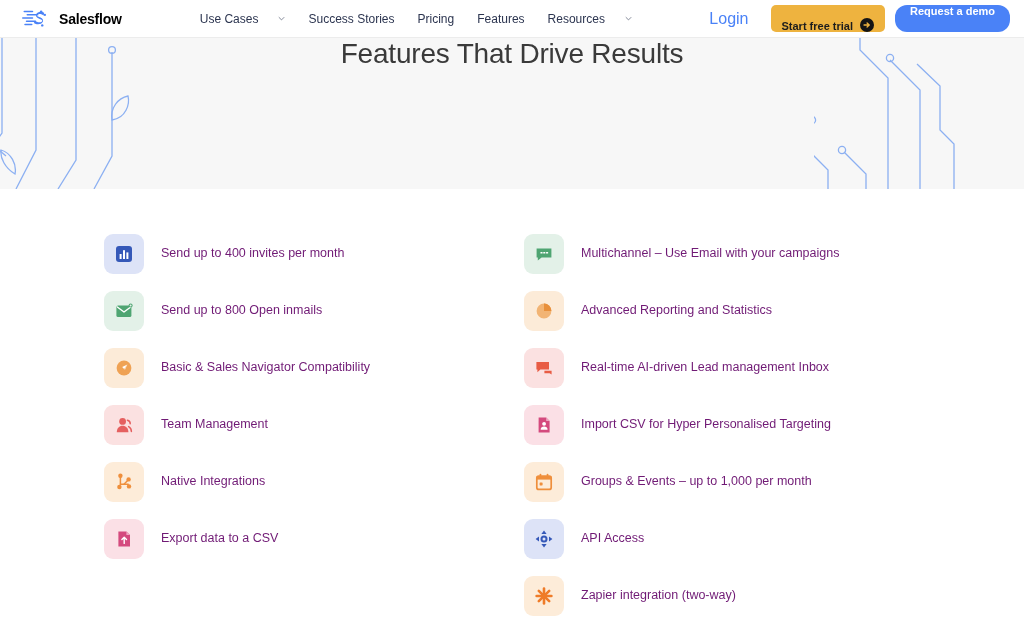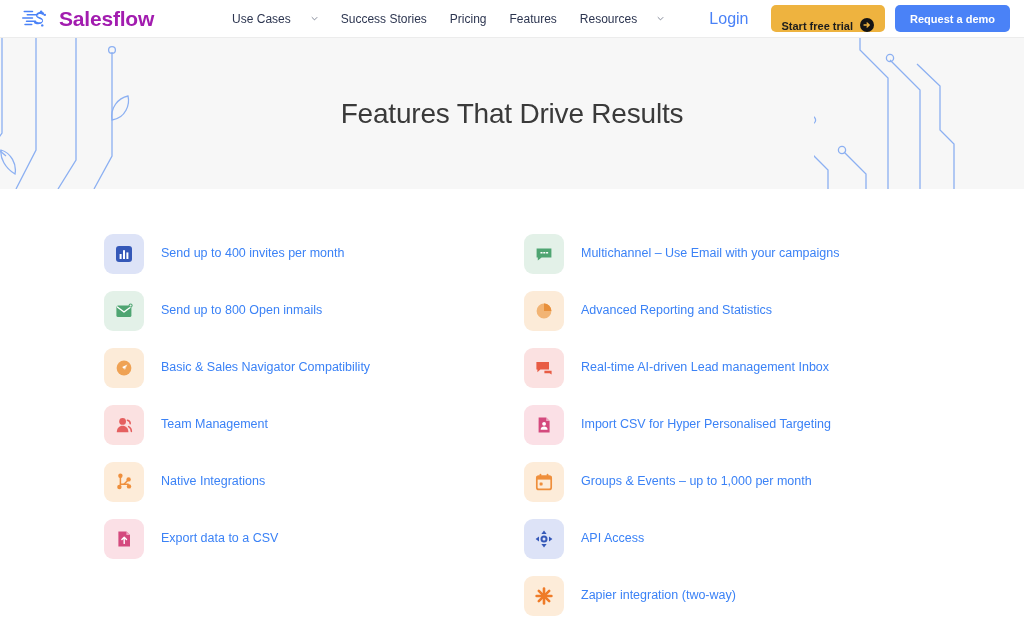--- a/index.html
+++ b/index.html
@@ -19,21 +19,21 @@
     background:#ffffff;
     display:flex;
     align-items:center;
     padding:0 14px 0 22px;
     border-bottom:1px solid #ececec;
     z-index:5;
   }
   .logo-wrap{ display:flex; align-items:center; gap:7px; flex:0 0 auto; }
   .logo-mark{ width:30px; height:24px; display:block; }
   .logo-text{
-    font-size:21px; font-weight:bold; color:#a21caf;
+    font-size:14px; font-weight:bold; color:#000000;
     letter-spacing:-0.2px; line-height:1;
   }
 
   .nav-links{
     display:flex; align-items:center; gap:23px;
     margin-left:78px;
   }
   .nav-link{
     font-size:12px; color:#2c3550; font-weight:normal;
     display:flex; align-items:center; gap:20px;
@@ -52,33 +52,33 @@
     font-size:11px; font-weight:bold;
     border-radius:5px; height:27px;
     display:flex; align-items:flex-end; gap:7px;
     padding:0 11px; cursor:pointer; border:none;
     font-family:inherit; white-space:nowrap;
   }
   .arrow-circ{ width:14px; height:14px; display:block; flex:0 0 auto;}
   .btn-demo{
     background:#4a82f7; color:#ffffff;
     font-size:11px; font-weight:bold;
-    border-radius:5px; height:27px;
-    display:flex; align-items:center;
+    border-radius:12px; height:27px;
+    display:flex; align-items:flex-start;
     padding:0 15px; cursor:pointer; border:none;
     font-family:inherit; white-space:nowrap;
   }
 
   
   .hero{
     position:relative;
     height:151px;
     background:#f7f7f7;
     overflow:hidden;
-    display:flex; align-items:center; justify-content:center;
+    display:flex; justify-content:center;
   }
   .hero-deco{ position:absolute; top:0; height:151px; width:210px; }
   .hero-deco.left{ left:0; }
   .hero-deco.right{ right:0; }
   .hero-title{
     position:relative; z-index:2;
     font-size:28px; color:#3a3a3a; font-weight:normal;
     letter-spacing:-0.2px;
   }
 
@@ -95,21 +95,21 @@
     height:57px;
     gap:17px;
   }
   .tile{
     width:40px; height:40px; border-radius:9px;
     flex:0 0 auto;
     display:flex; align-items:center; justify-content:center;
   }
   .tile svg{ display:block; }
   .feature-label{
-    font-size:12.5px; color:#3b82f6; line-height:1.3;
+    font-size:12.5px; color:#701a75; line-height:1.3;
     white-space:nowrap;
   }
 </style>
 </head>
 <body>
 
 <header class="navbar">
 
   <div class="logo-wrap">
     <span class="logo-mark">

